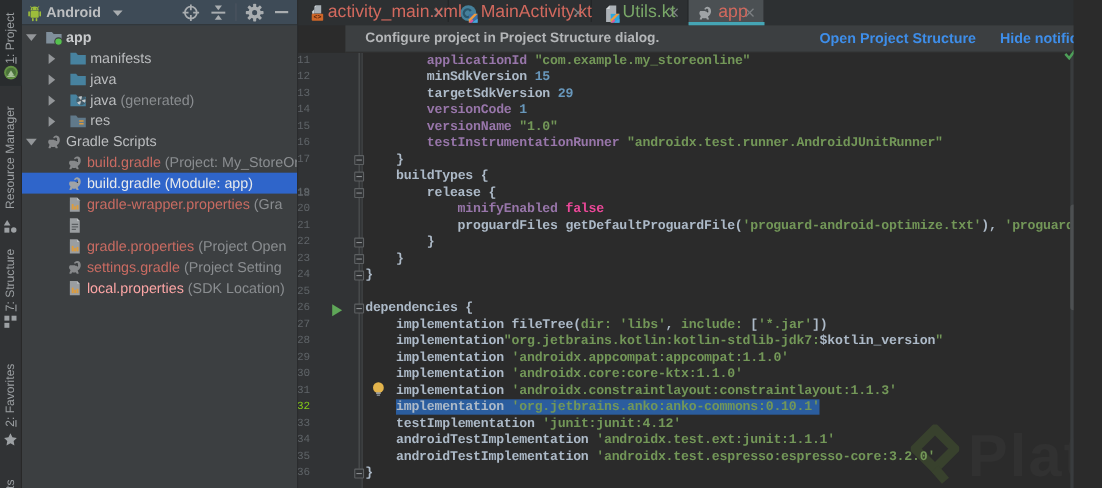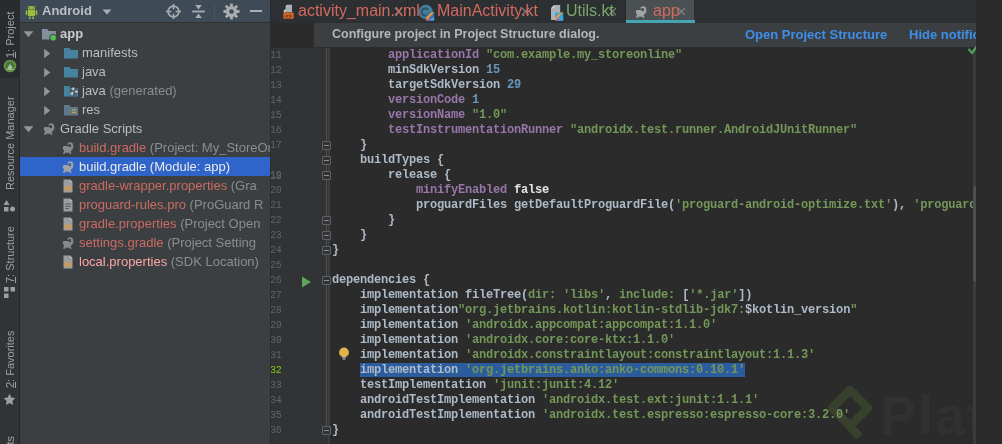--- a/index.html
+++ b/index.html
@@ -34,21 +34,21 @@
 .tgrn { color:#79a768; }
 #notif { position:absolute; left:0; top:23px; width:710px; height:25px; background:#3c3f41; border-bottom:1px solid #2d2d2d;margin-left:44px; }
 #notif .msg { position:absolute; left:18px; top:4px; font-size:12.5px; font-weight:bold; color:#b4b6b8; }
 #notif a { font-size:13px; font-weight:bold; color:#3e8eea; text-decoration:none; position:absolute; top:4px; }
 #gutter { position:absolute; left:0; top:48px; width:59px; height:396px; background:#313335; border-right:1px solid #3a3c3f; }
 .ln { position:absolute; width:22px; left:0; text-align:left; font-family:"Liberation Mono",monospace; font-size:10px; height:15px; line-height:15px; letter-spacing:-0.2px; }
 .lnum { color:#5f6468; }
 .lnum_sel { color:#84cc16; }
 .cl { position:absolute; left:62px; white-space:pre; font-family:"Liberation Mono",monospace; font-size:12px; font-weight:bold; letter-spacing:-0.2px; height:15px; line-height:15px; }
 .cd { color:#adbac8; } .cg { color:#739758; } .cp { color:#9876aa; }
-.cn { color:#6897bb; } .co { color:#e5e5e5; }
+.cn { color:#6897bb; } .co { color:#ec4899; }
 .sel { background:#2b5d9e; }
 .fold { position:absolute; left:52px; width:9px; height:9px; border:1px solid #5e6163; border-radius:1px; background:#313335; z-index:2; }
 .fold::after { content:""; position:absolute; left:1px; top:3px; width:5px; height:1px; background:#8b8e90; }
 .fline { position:absolute; left:56px; width:1px; background:#505355; }
 #scrltrack { position:absolute; left:703px; top:48px; width:7px; height:396px; background:#393c3e; }
 #scrlthumb { position:absolute; left:703px; top:186px; width:7px; height:96px; background:#4d5052; border-radius:3px; }
 .hdricon { position:absolute; top:3px; }
 .wmtext { position:absolute; left:610px; top:384px; font-size:54px; font-weight:bold; color:rgba(255,255,255,0.03); letter-spacing:2px; }
 </style></head>
 <body>
@@ -222,21 +222,20 @@
         <svg width="16" height="16" viewBox="0 0 16 16">
           <path d="M3.5 1.5h6.5l2.5 2.5v10.5H3.5z" fill="#9a9ea1"></path>
           <path d="M10 1.5l2.5 2.5H10z" fill="#babdc0"></path>
           <g stroke="#5d6164" stroke-width="1.1">
             <line x1="5.2" y1="7" x2="11" y2="7"></line>
             <line x1="5.2" y1="9.3" x2="11" y2="9.3"></line>
             <line x1="5.2" y1="11.6" x2="9" y2="11.6"></line>
           </g>
         </svg>
       </div>
-<div class="trow" style="left:59px;top:195px"><span class="tr">proguard-rules.pro</span> <span class="tg">(ProGuard R</span></div>
 <div class="ticon" style="left:40px;top:216px">
         <svg width="16" height="16" viewBox="0 0 16 16">
           <path d="M3.5 1.5h6.5l2.5 2.5v10.5H3.5z" fill="#9a9ea1"></path>
           <path d="M10 1.5l2.5 2.5H10z" fill="#babdc0"></path>
           <rect x="5.2" y="7.5" width="1.7" height="5" fill="#dd9c3c"></rect>
           <rect x="7.4" y="9.5" width="1.7" height="3" fill="#dd9c3c"></rect>
           <rect x="9.6" y="8.5" width="1.7" height="4" fill="#dd9c3c"></rect>
         </svg>
       </div>
 <div class="trow" style="left:59px;top:214px"><span class="tr">gradle.properties</span> <span class="tg">(Project Open</span></div>

